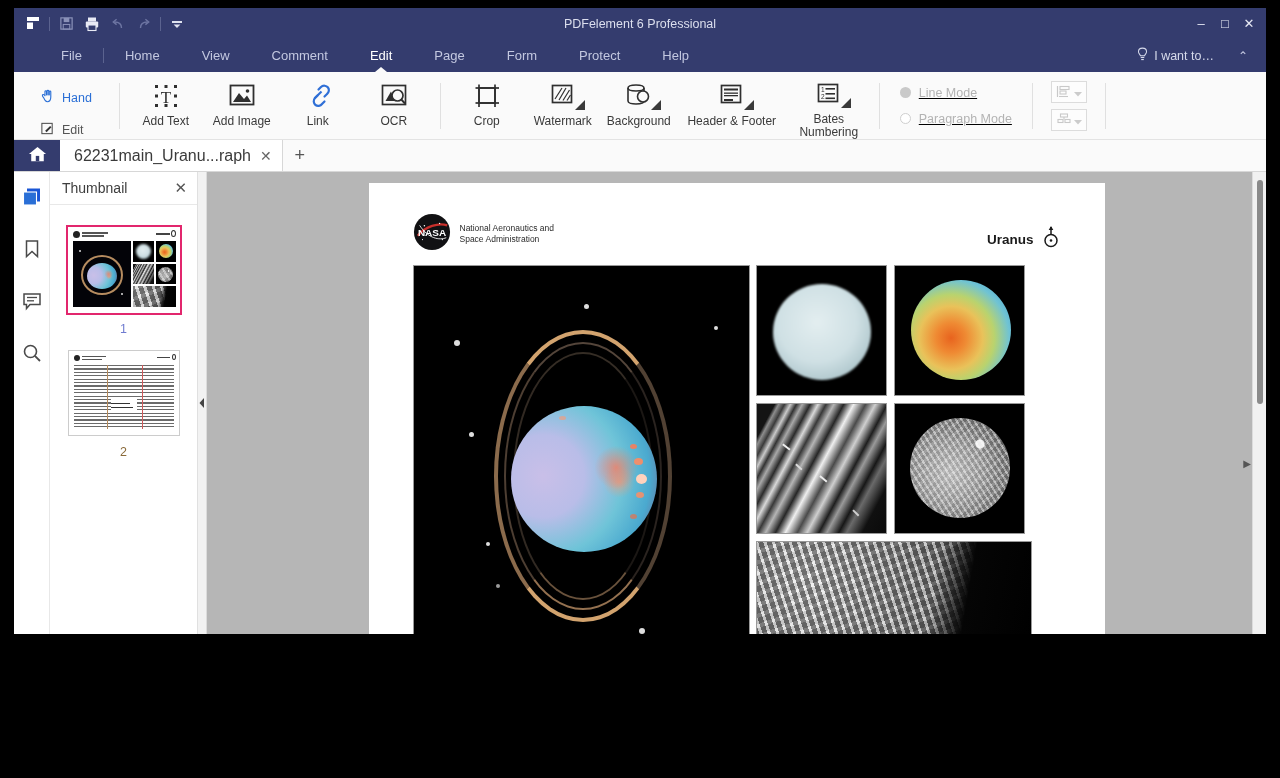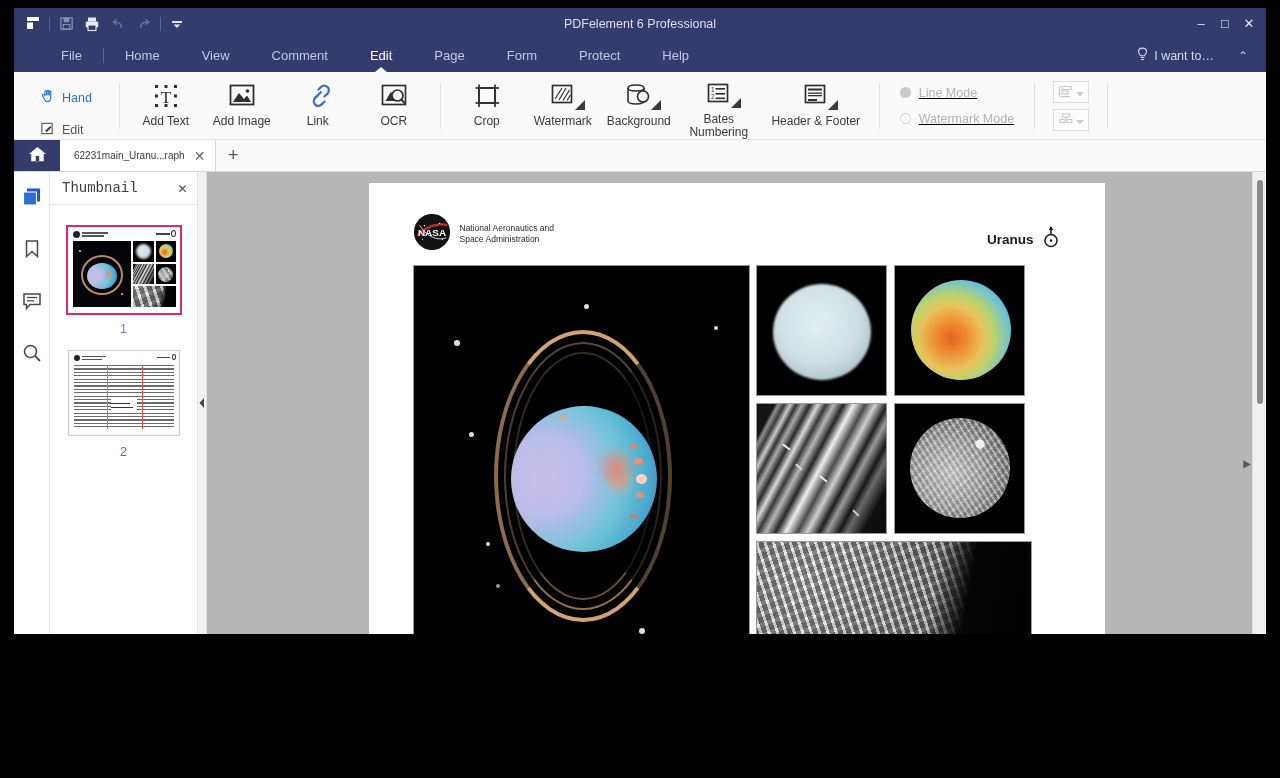--- a/index.html
+++ b/index.html
@@ -124,21 +124,21 @@
   }
   .home-tab {
     width: 46px; background: #343c6e;
     display: flex; align-items: center; justify-content: center;
   }
   .doc-tab {
     display: flex; align-items: center; gap: 9px;
     padding: 0 10px 0 14px; background: #ffffff;
     border-right: 1px solid #d7d7d7;
   }
-  .doc-tab .name { font-size: 10px; color: #3a3a3a; }
+  .doc-tab .name { font-size: 16px; color: #3a3a3a; }
   .doc-tab .x { font-size: 14px; color: #666; }
   .newtab { width: 34px; display: flex; align-items: center; justify-content: center;
             font-size: 18px; color: #555; }
 
   
   .body { flex: 1; display: flex; min-height: 0; }
 
   .iconrail {
     width: 36px; background: #ffffff; border-right: 1px solid #e8e8e8;
     display: flex; flex-direction: column; align-items: center;
@@ -147,21 +147,20 @@
   .rail-btn { width: 30px; height: 30px; display: flex; align-items: center; justify-content: center; }
 
   .thumbpanel {
     width: 148px; background: #ffffff; flex: none;
     display: flex; flex-direction: column; border-right: 1px solid #e0e0e0;
   }
   .thumb-head {
     height: 33px; display: flex; align-items: center;
     justify-content: space-between; padding: 0 10px 0 12px;
     border-bottom: 1px solid #e8e8e8;
-    font-family: Liberation Mono, monospace;
   }
   .thumb-head .t { font-size: 14px; color: #3d3d3d; }
   .thumb-head .x { font-size: 15px; color: #555; }
   .thumb-list { flex: 1; padding-top: 22px; display: flex; flex-direction: column; align-items: center; overflow: hidden; }
   .thumb-item { display: flex; flex-direction: column; align-items: center; margin-bottom: 14px; }
   .thumb-box { width: 112px; height: 86px; background: #fff; position: relative; }
   .thumb-box.sel { outline: 2px solid #e2266d; }
   .thumb-box.plain { border: 1px solid #cccccc; }
   .thumb-num { font-size: 12.5px; color: #6f7bd0; margin-top: 9px; }
   .thumb-num.dim { color: #8a6a3a; }
@@ -472,63 +471,63 @@
         <svg width="27" height="26" viewBox="0 0 27 26">
           <path d="M3 5 C3 3 7 2 11 2 C15 2 19 3 19 5 L19 18 C19 20 15 21 11 21 C7 21 3 20 3 18 Z" fill="none" stroke="#2f2f2f" stroke-width="1.6"></path>
           <path d="M3 5 C3 7 7 8 11 8 C15 8 19 7 19 5" fill="none" stroke="#2f2f2f" stroke-width="1.5"></path>
           <circle cx="18" cy="13.5" r="5.5" fill="#fafafa" stroke="#2f2f2f" stroke-width="1.6"></circle>
         </svg>
         <span class="caret-sm"></span>
       </span>
       <span class="lbl">Background</span>
     </div>
 
+    <div class="big-btn" style="width:110px">
+      <span class="glyph">
+        <svg width="26" height="26" viewBox="0 0 26 26">
+          <rect x="2.5" y="2.5" width="19" height="17" fill="none" stroke="#2f2f2f" stroke-width="1.7"></rect>
+          <g fill="#2f2f2f">
+            <rect x="5" y="5.5" width="14" height="2"></rect>
+            <rect x="5" y="9.5" width="14" height="1.3"></rect>
+            <rect x="5" y="12" width="14" height="1.3"></rect>
+            <rect x="5" y="16" width="9" height="2"></rect>
+          </g>
+        </svg>
+        <span class="caret-sm"></span>
+      </span>
+      <span class="lbl">Header &amp; Footer</span>
+    </div>
+
     <div class="big-btn" style="width:84px">
       <span class="glyph">
         <svg width="26" height="26" viewBox="0 0 26 26">
           <rect x="2.5" y="2.5" width="19" height="17" fill="none" stroke="#2f2f2f" stroke-width="1.7"></rect>
           <text x="5" y="10" font-size="6.5" fill="#2f2f2f" font-family="Liberation Sans, sans-serif">1</text>
           <text x="5" y="17" font-size="6.5" fill="#2f2f2f" font-family="Liberation Sans, sans-serif">2</text>
           <g fill="#2f2f2f">
             <rect x="9.5" y="6" width="9.5" height="1.6"></rect>
             <rect x="9.5" y="11" width="9.5" height="1.6"></rect>
             <rect x="9.5" y="15.5" width="9.5" height="1.6"></rect>
           </g>
         </svg>
         <span class="caret-sm"></span>
       </span>
       <span class="lbl">Bates Numbering</span>
     </div>
 
-    <div class="big-btn" style="width:110px">
-      <span class="glyph">
-        <svg width="26" height="26" viewBox="0 0 26 26">
-          <rect x="2.5" y="2.5" width="19" height="17" fill="none" stroke="#2f2f2f" stroke-width="1.7"></rect>
-          <g fill="#2f2f2f">
-            <rect x="5" y="5.5" width="14" height="2"></rect>
-            <rect x="5" y="9.5" width="14" height="1.3"></rect>
-            <rect x="5" y="12" width="14" height="1.3"></rect>
-            <rect x="5" y="16" width="9" height="2"></rect>
-          </g>
-        </svg>
-        <span class="caret-sm"></span>
-      </span>
-      <span class="lbl">Header &amp; Footer</span>
-    </div>
-
     <div class="rb-vsep"></div>
 
     <div class="radio-grp">
       <div class="radio-row">
         <span class="radio-dot filled"></span>
         <span>Line Mode</span>
       </div>
       <div class="radio-row">
         <span class="radio-dot hollow"></span>
-        <span>Watermark Mode</span>
+        <span>Paragraph Mode</span>
       </div>
     </div>
 
     <div class="rb-vsep"></div>
 
     <div class="align-grp">
       <div class="align-btn">
         <svg width="16" height="14" viewBox="0 0 16 14">
           <line x1="1.5" y1="1" x2="1.5" y2="12" stroke="#c9c9c9" stroke-width="1.2"></line>
           <rect x="4" y="1.5" width="9" height="3" fill="none" stroke="#c9c9c9" stroke-width="1.1"></rect>

